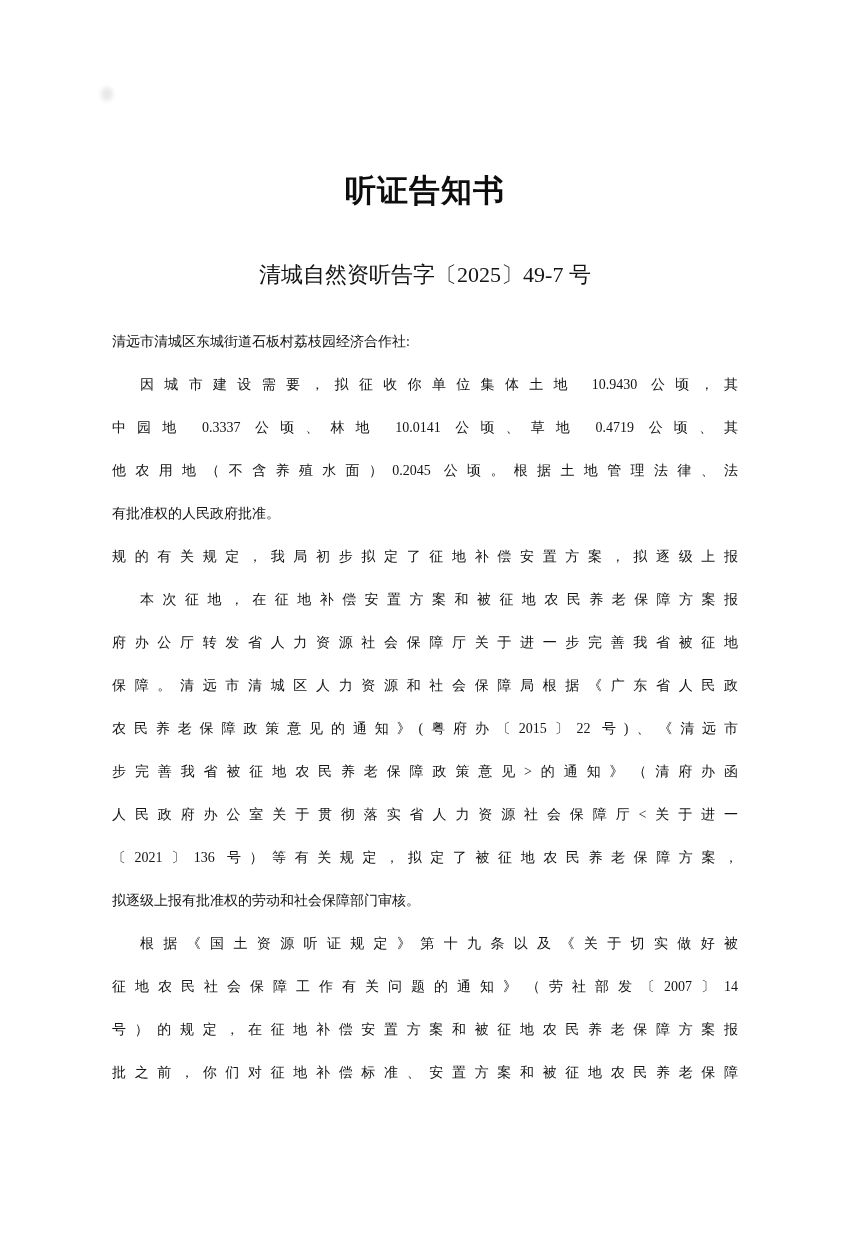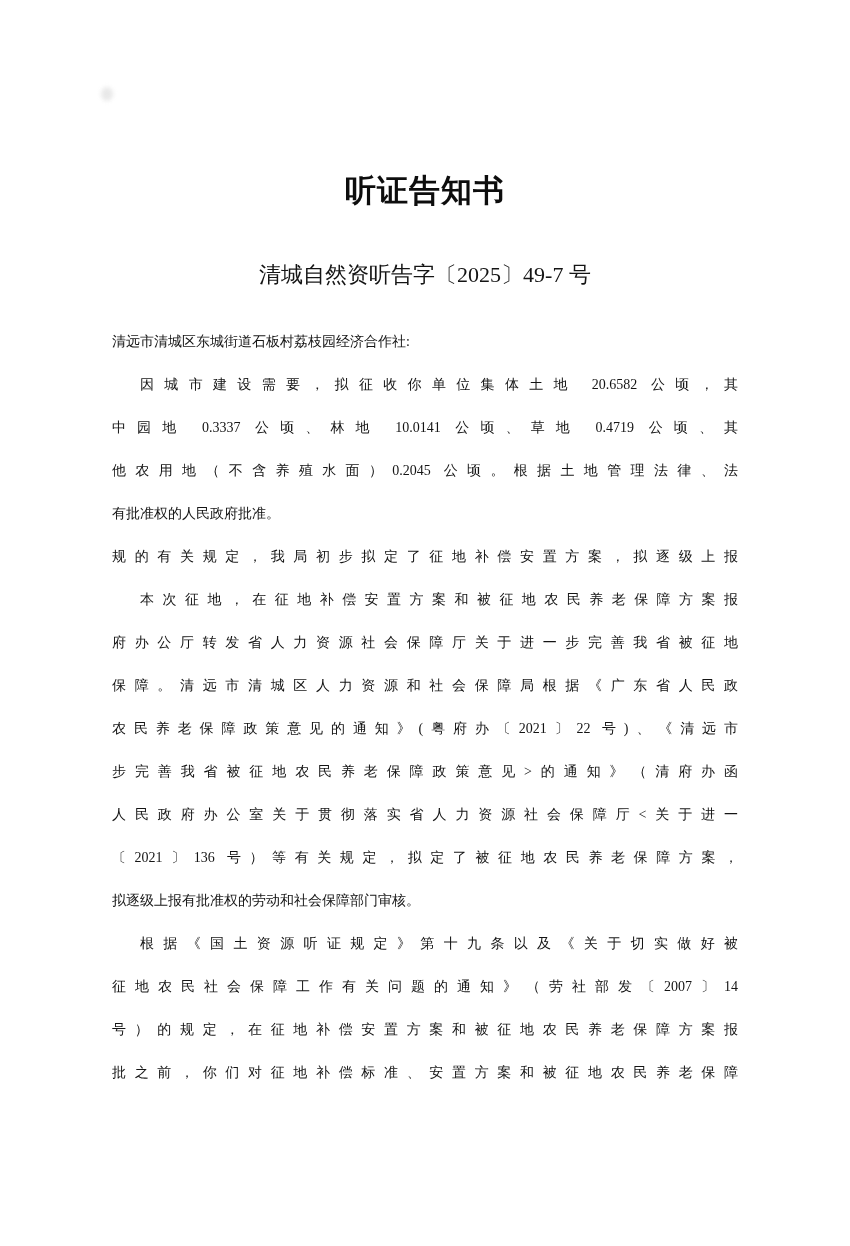--- a/index.html
+++ b/index.html
@@ -89,32 +89,32 @@
 
   <h1 class="doc-title">听证告知书</h1>
 
   <div class="doc-number">清城自然资听告字〔2025〕49-7 号</div>
 
   <div class="doc-body">
 
     <div class="line addressee">清远市清城区东城街道石板村荔枝园经济合作社:</div>
 
     <div>
-      <div class="line first full">因城市建设需要，拟征收你单位集体土地 20.6582 公顷，其</div>
+      <div class="line first full">因城市建设需要，拟征收你单位集体土地 10.9430 公顷，其</div>
       <div class="line full">中园地 0.3337 公顷、林地 10.0141 公顷、草地 0.4719 公顷、其</div>
       <div class="line full">他农用地（不含养殖水面）0.2045 公顷。根据土地管理法律、法</div>
       <div class="line last">有批准权的人民政府批准。</div>
       <div class="line full">规的有关规定，我局初步拟定了征地补偿安置方案，拟逐级上报</div>
     </div>
 
     <div>
       <div class="line first full">本次征地，在征地补偿安置方案和被征地农民养老保障方案报</div>
       <div class="line full">府办公厅转发省人力资源社会保障厅关于进一步完善我省被征地</div>
       <div class="line full">保障。清远市清城区人力资源和社会保障局根据《广东省人民政</div>
-      <div class="line full">农民养老保障政策意见的通知》(粤府办〔2021〕22 号)、《清远市</div>
+      <div class="line full">农民养老保障政策意见的通知》(粤府办〔2015〕22 号)、《清远市</div>
       <div class="line full">步完善我省被征地农民养老保障政策意见&gt;的通知》（清府办函</div>
       <div class="line full">人民政府办公室关于贯彻落实省人力资源社会保障厅&lt;关于进一</div>
       <div class="line full">〔2021〕136 号）等有关规定，拟定了被征地农民养老保障方案，</div>
       <div class="line last">拟逐级上报有批准权的劳动和社会保障部门审核。</div>
     </div>
 
     <div>
       <div class="line first full">根据《国土资源听证规定》第十九条以及《关于切实做好被</div>
       <div class="line full">征地农民社会保障工作有关问题的通知》（劳社部发〔2007〕14</div>
       <div class="line full">号）的规定，在征地补偿安置方案和被征地农民养老保障方案报</div>

